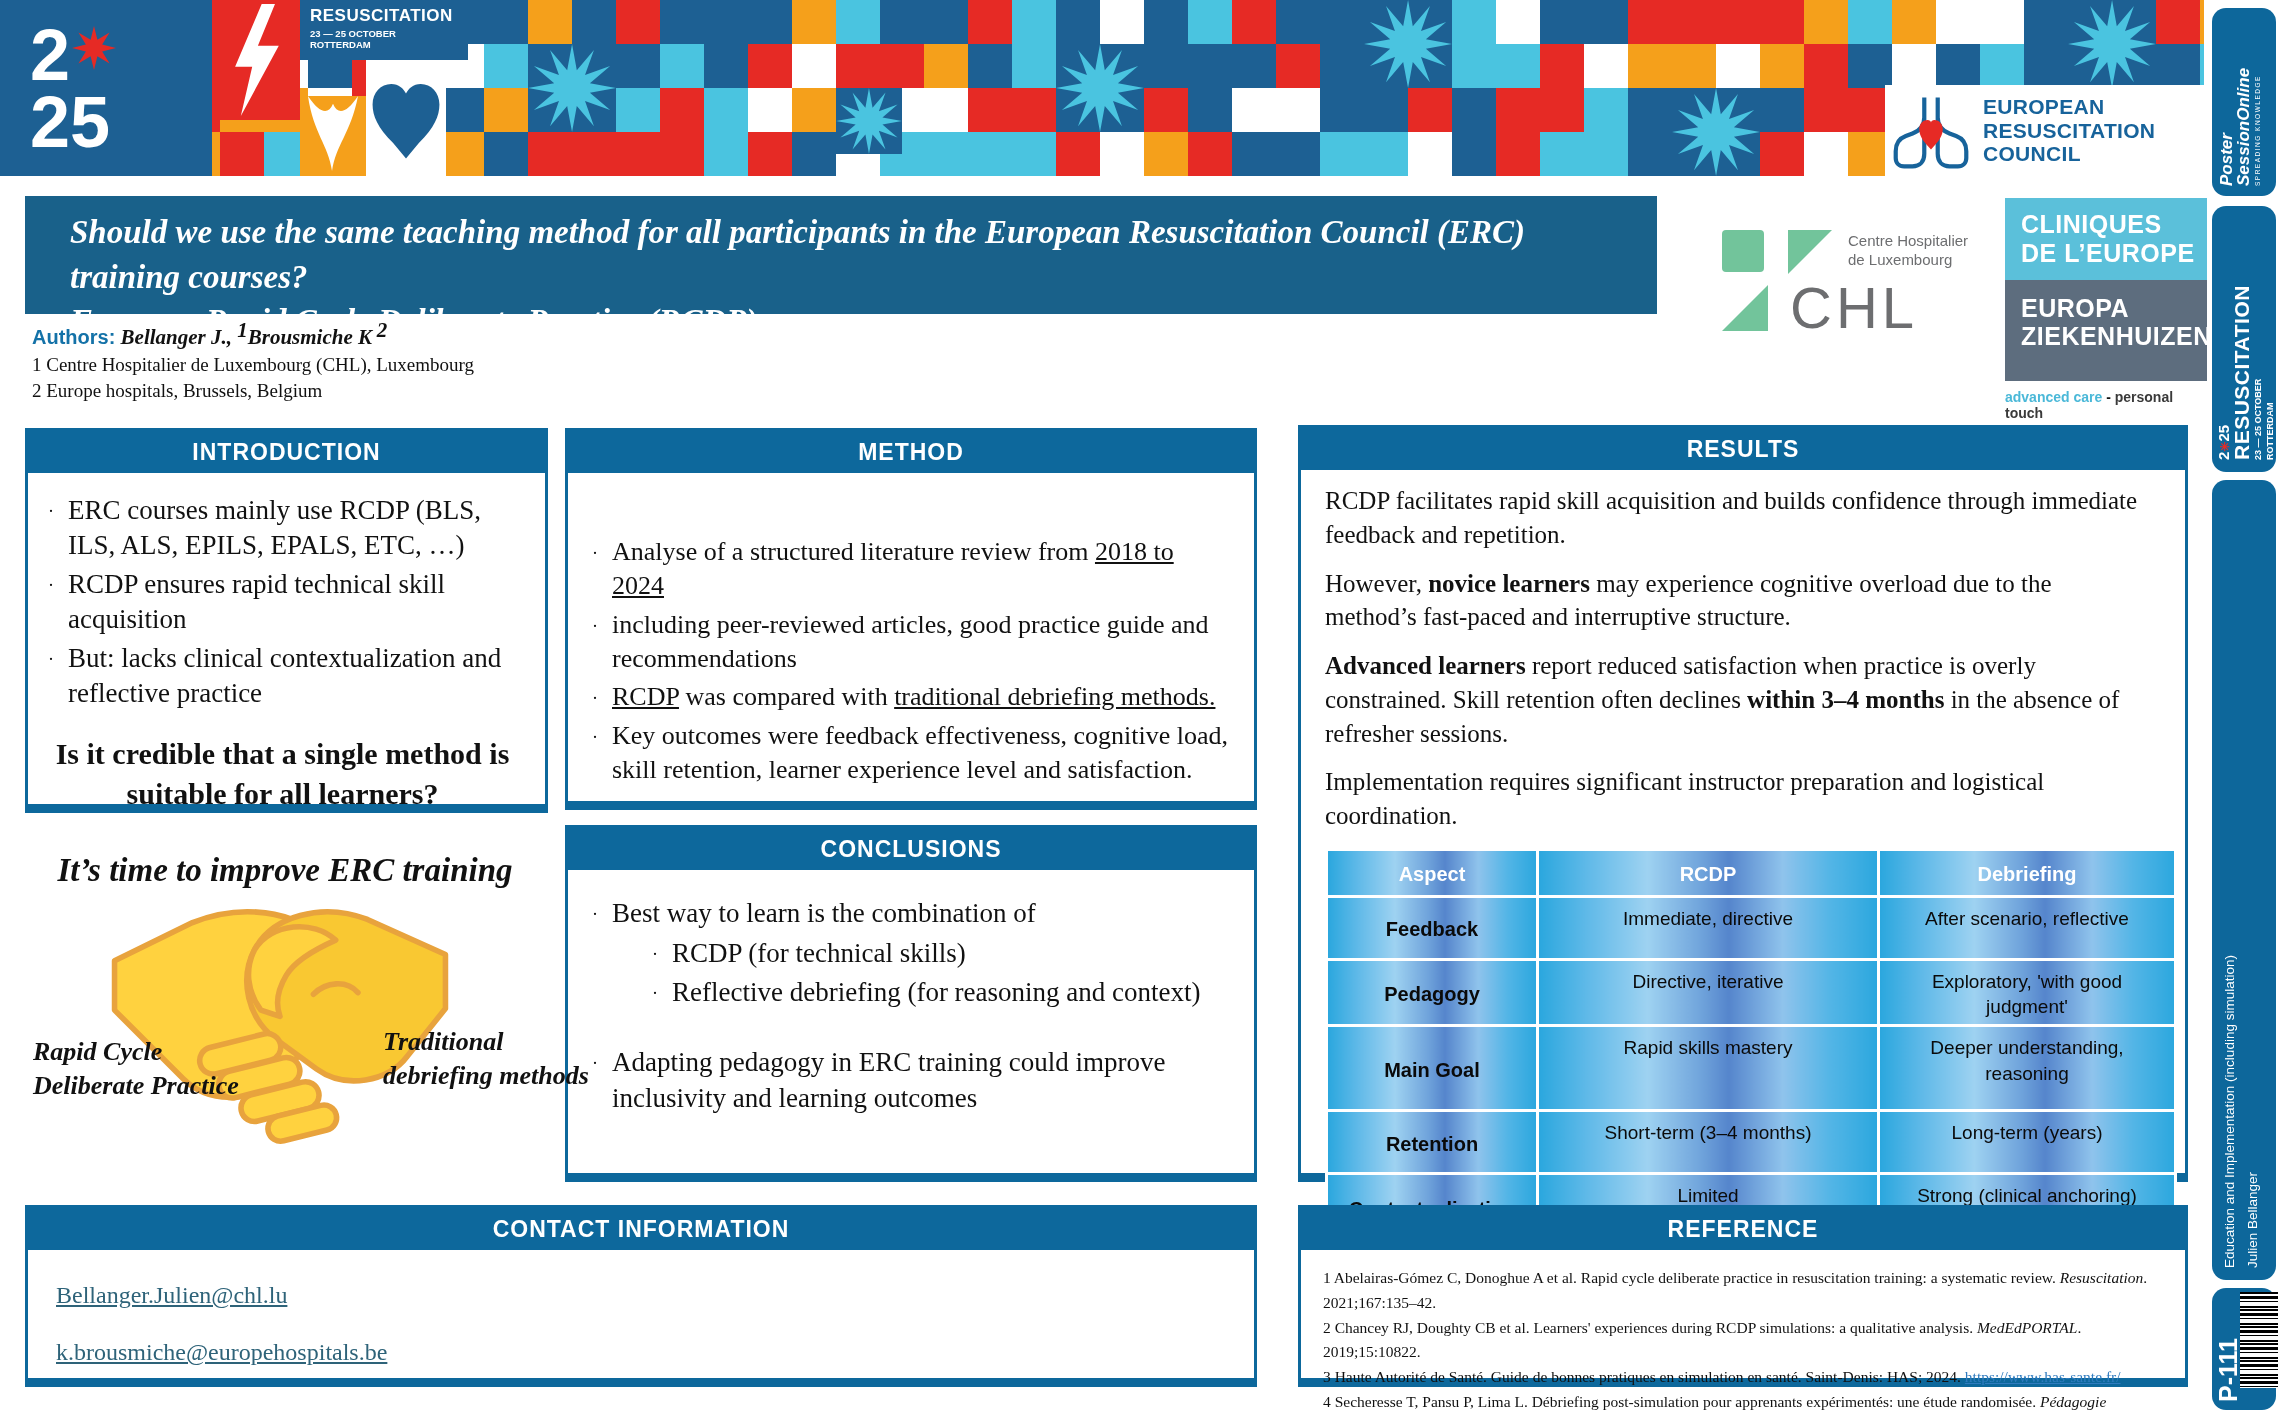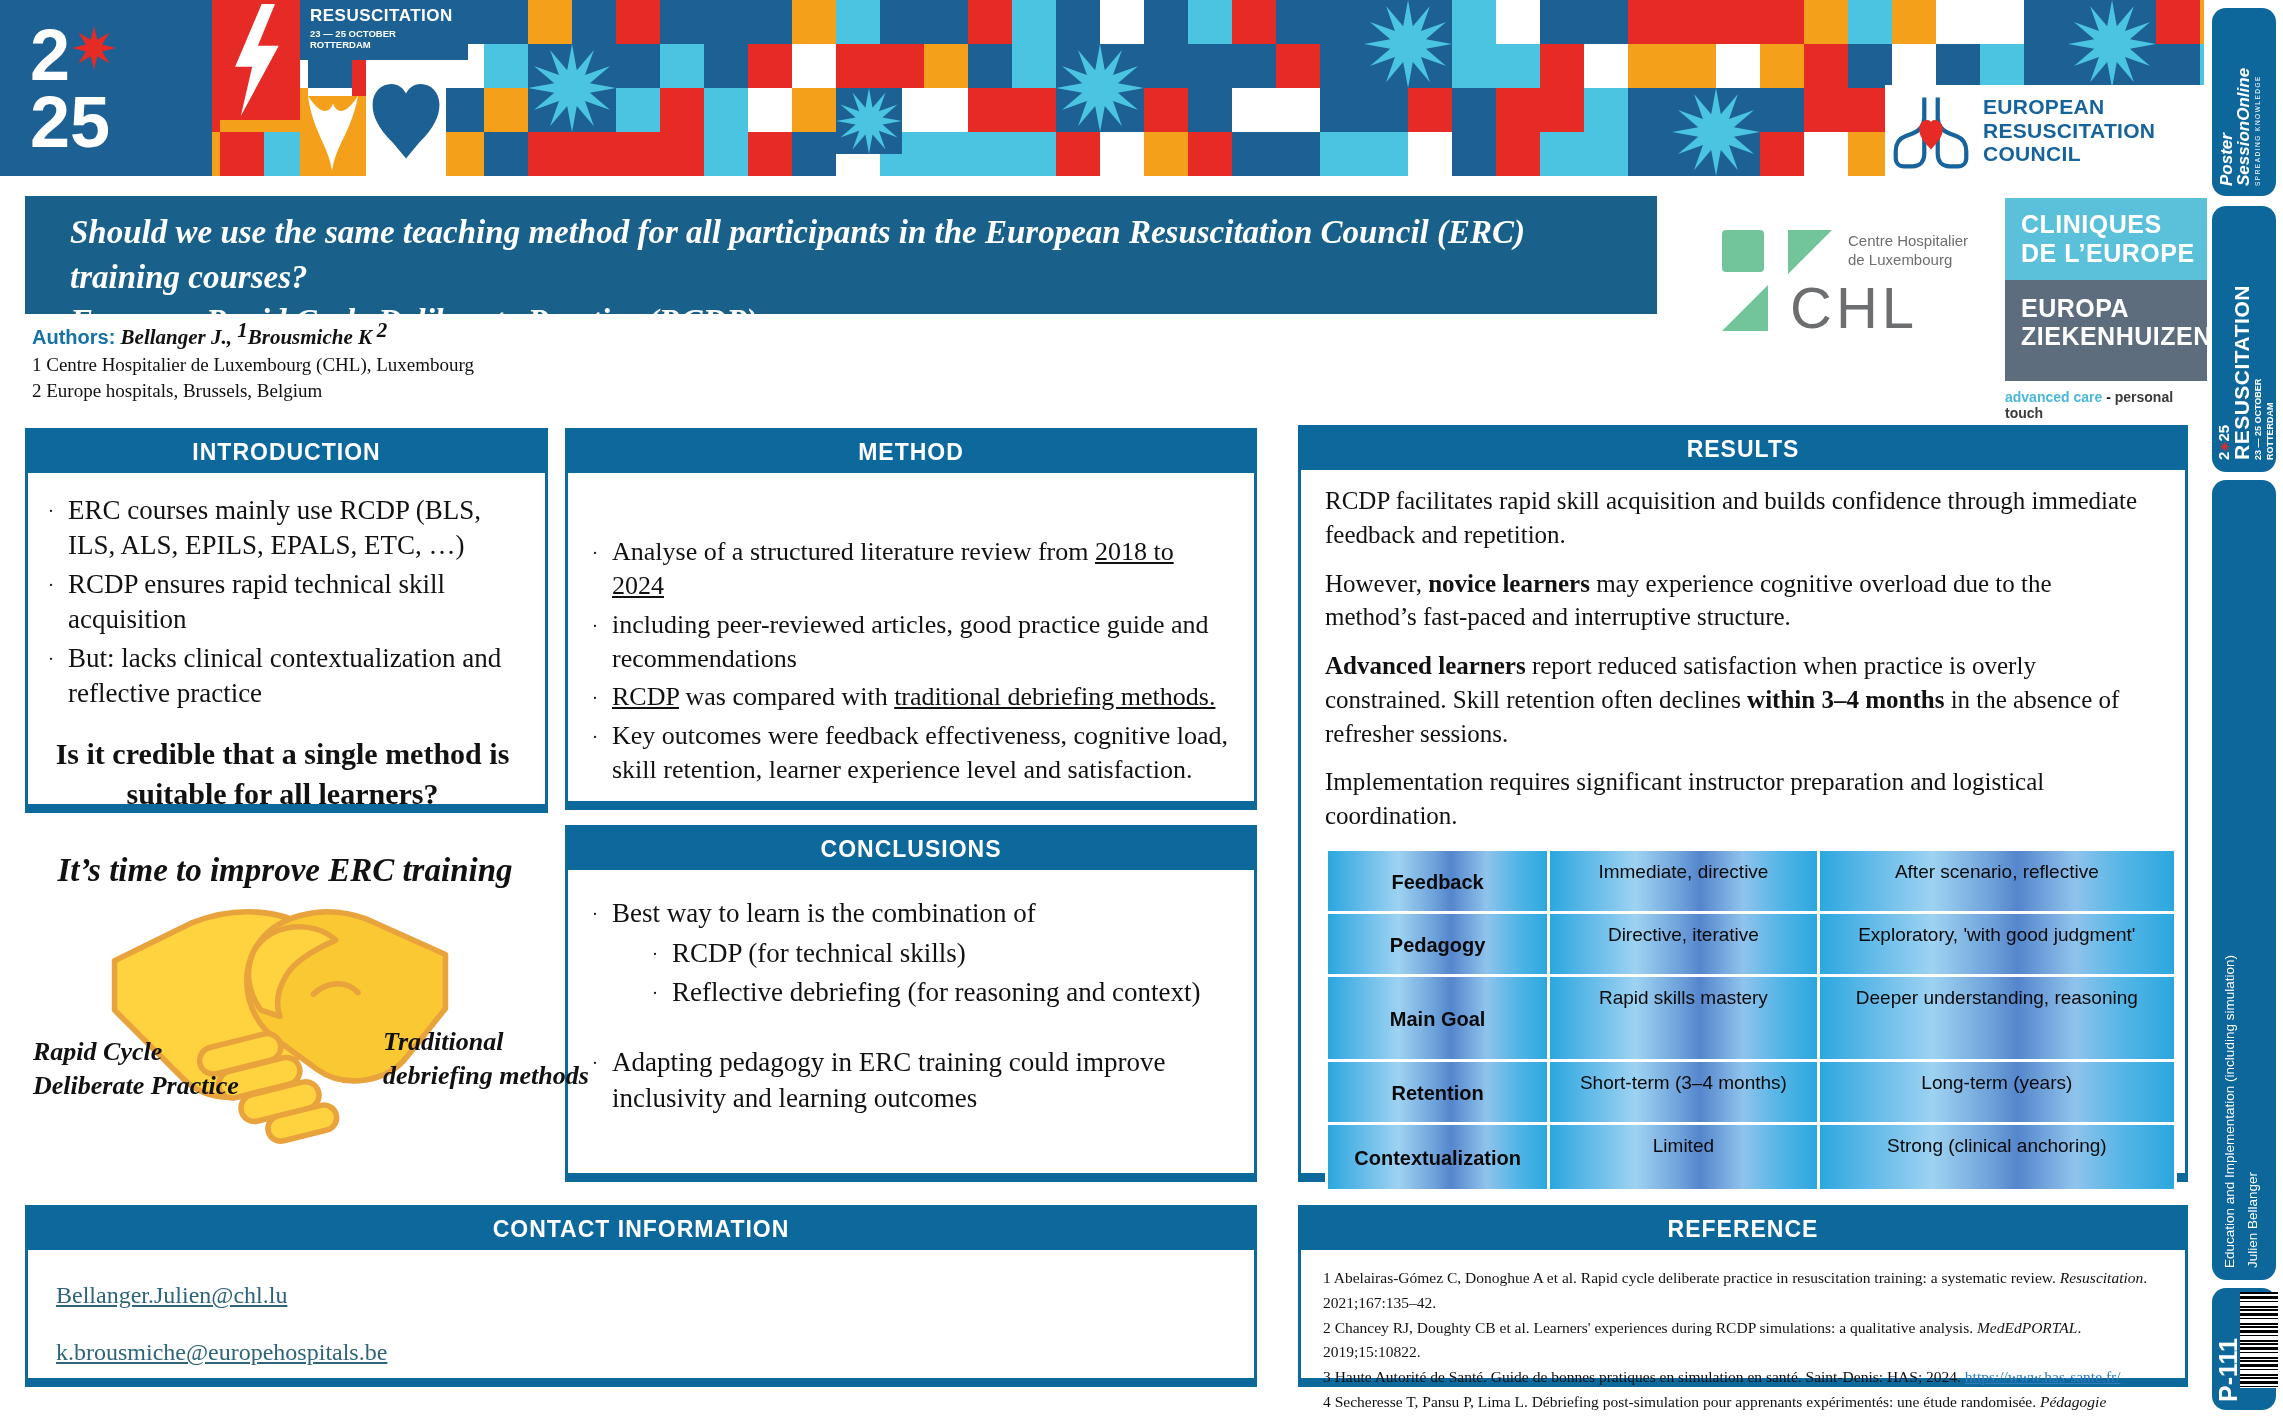--- a/index.html
+++ b/index.html
@@ -490,20 +490,25 @@
   <div class="box" id="resultsBox">
     <div class="box-head">RESULTS</div>
     <div class="content">
       <p>RCDP facilitates rapid skill acquisition and builds confidence through immediate feedback and repetition.</p>
       <p><span>However, </span><b>novice learners</b><span> may experience cognitive overload due to the method’s fast-paced and interruptive structure.</span></p>
       <p><b>Advanced learners</b><span> report reduced satisfaction when practice is overly constrained. Skill retention often declines </span><b>within 3–4 months</b><span> in the absence of refresher sessions.</span></p>
       <p>Implementation requires significant instructor preparation and logistical coordination.</p>
 
       <table id="cmpTable">
         <tbody>
+            <tr>
+          <th style="width:188px;">Aspect</th>
+          <th style="width:318px;">RCDP</th>
+          <th>Debriefing</th>
+        </tr>
         <tr class="r1">
           <td class="rowhead">Feedback</td>
           <td>Immediate, directive</td>
           <td>After scenario, reflective</td>
         </tr>
         <tr class="r2">
           <td class="rowhead">Pedagogy</td>
           <td>Directive, iterative</td>
           <td>Exploratory, 'with good judgment'</td>
         </tr>

